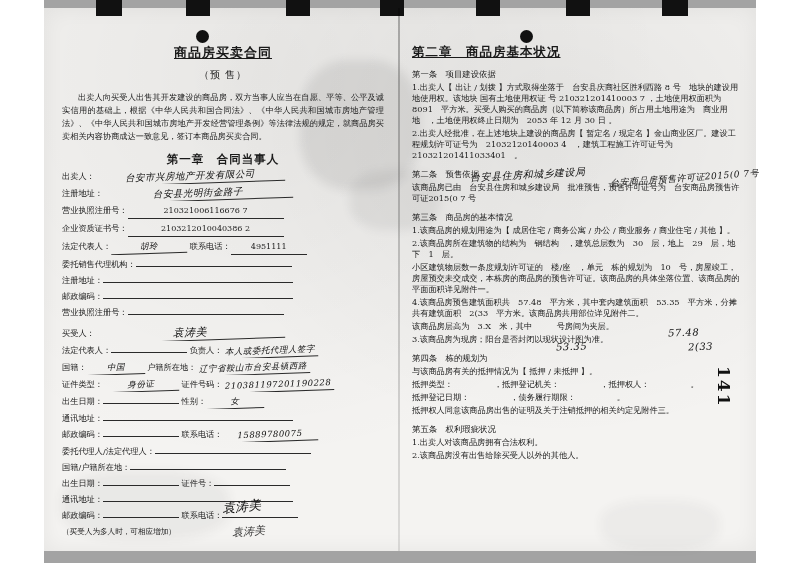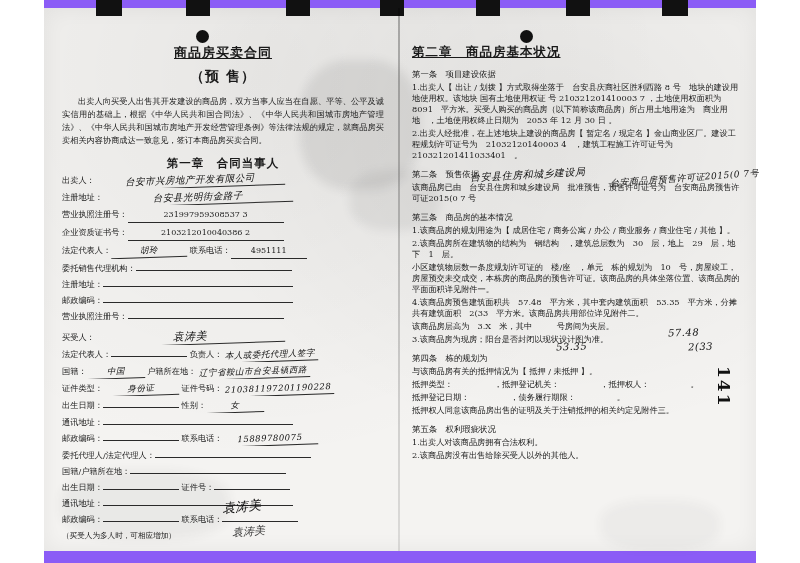--- a/index.html
+++ b/index.html
@@ -10,21 +10,21 @@
   body {
     width: 800px;
     height: 563px;
     overflow: hidden;
     font-family: "DejaVu Sans", sans-serif;
   }
   #page {
     position: relative;
     width: 800px;
     height: 563px;
-    background: #8b5cf6;
+    background: #a3a3a3;
   }
   
   .paper {
     position: absolute;
     left: 44px;
     top: 8px;
     width: 712px;
     height: 543px;
     background: #f4f3f1;
     box-shadow: inset 0 0 22px rgba(0,0,0,0.06);
@@ -94,22 +94,22 @@
     font-family: "DejaVu Serif", serif;
     font-weight: bold;
     font-size: 13px;
     letter-spacing: 1px;
     margin-top: 36px;
     text-decoration: underline;
   }
   .doc-subtitle {
     text-align: center;
     font-family: "DejaVu Serif", serif;
-    font-weight: bold;
-    font-size: 14px;
+    font-weight: normal;
+    font-size: 10px;
     margin-top: 6px;
     letter-spacing: 1px;
   }
   .para {
     font-family: "DejaVu Serif", serif;
     font-size: 8.2px;
     line-height: 13px;
     margin-top: 9px;
     text-align: justify;
     text-indent: 16px;
@@ -250,21 +250,21 @@
     <div class="chapter">第一章　合同当事人</div>
 
     <div class="line">
       <span>出卖人：</span><span class="rule w6 hand">台安市兴房地产开发有限公司</span>
     </div>
 
     <div class="line">
       <span>注册地址：</span><span class="rule w6 hand">台安县光明街金路子</span>
     </div>
     <div class="line">
-      <span>营业执照注册号：</span><span class="rule w4 typed">231997959308537 3</span>
+      <span>营业执照注册号：</span><span class="rule w4 typed">210321006116676 7</span>
     </div>
     <div class="line">
       <span>企业资质证书号：</span><span class="rule w4 typed">2103212010040386 2</span>
     </div>
     <div class="line">
       <span>法定代表人：</span><span class="rule w3 hand sm">胡玲</span>
       <span>联系电话：</span><span class="rule w3 typed">4951111</span>
     </div>
     <div class="line">
       <span>委托销售代理机构：</span><span class="rule w4"></span>

